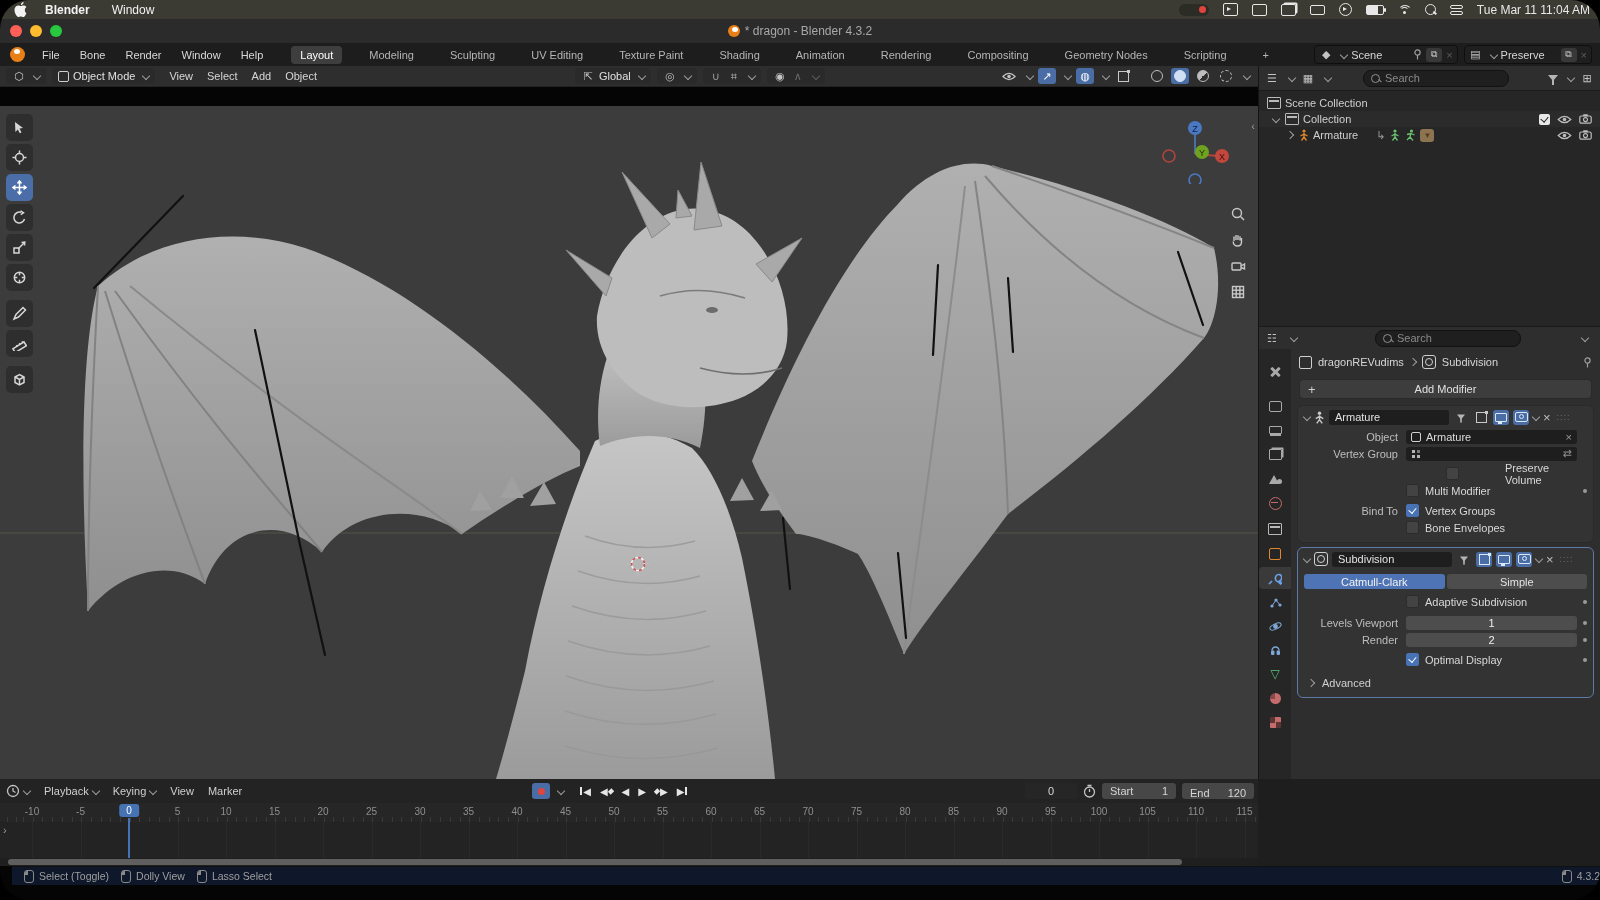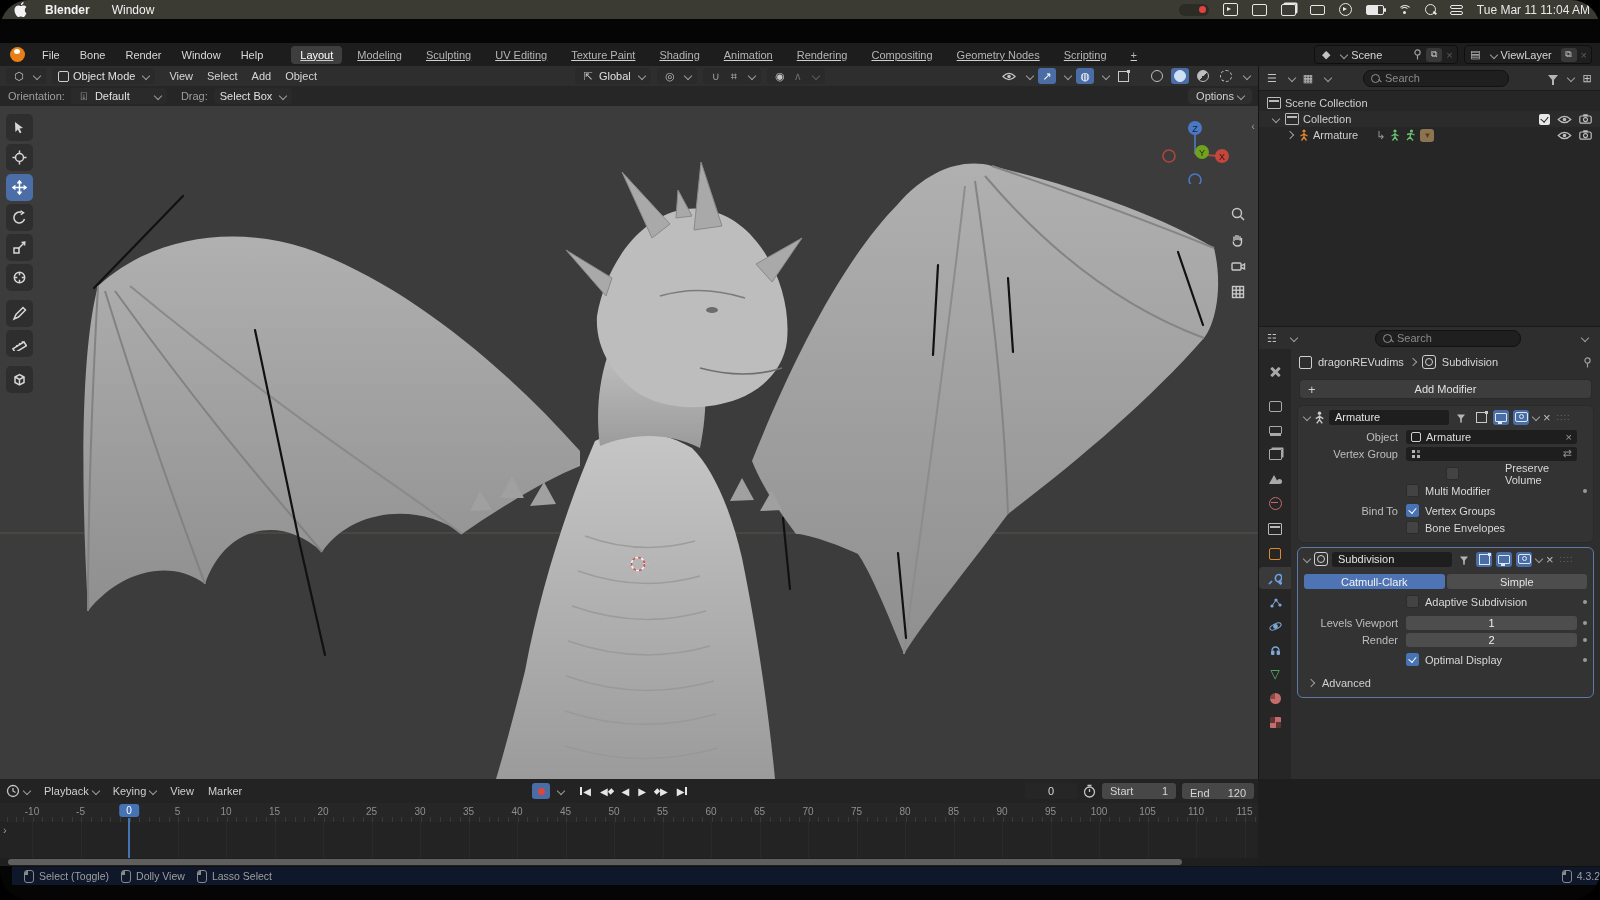--- a/index.html
+++ b/index.html
@@ -41,21 +41,21 @@
   .tl.red{background:#ff5f57;margin-left:10px;}
   .tl.yel{background:#febc2e;}
   .tl.grn{background:#28c840;}
   .wtitle{position:absolute;left:0;right:0;text-align:center;color:#a8a8a8;font-size:12px;}
   .blogo{display:inline-block;width:12px;height:12px;border-radius:50%;background:#e87f17;position:relative;vertical-align:-2px;margin-right:5px;}
   .blogo:after{content:"";position:absolute;left:4px;top:2px;width:6px;height:5px;border-radius:50%;background:#fff;}
 
   
   .topbar{left:0;top:43px;width:1600px;height:23px;background:#1d1d1d;display:flex;align-items:center;border-bottom:1px solid #111;}
   .topbar .bmenu{margin-left:20px;color:#d8d8d8;}
-  .tabs{display:flex;align-items:center;margin-left:28px;gap:6px;text-decoration:underline;}
+  .tabs{display:flex;align-items:center;margin-left:28px;gap:18px;}
   .tab{padding:3px 9px;color:#b5b5b5;border-radius:4px;}
   .tab.active{background:#3e3e3e;color:#fff;}
   .scenebar{margin-left:auto;display:flex;align-items:center;gap:6px;margin-right:8px;}
   .selwrap{display:flex;align-items:center;background:#1f1f1f;border:1px solid #0f0f0f;border-radius:4px;height:17px;padding:0 4px;gap:4px;}
   .selbtn{background:#383838;border-radius:3px;width:16px;height:14px;display:flex;align-items:center;justify-content:center;color:#cfcfcf;font-size:9px;}
 
   
   .chev{display:inline-block;width:5px;height:5px;border-right:1.3px solid #9d9d9d;border-bottom:1.3px solid #9d9d9d;transform:rotate(45deg);margin-left:4px;vertical-align:2px;}
   .chev.right{transform:rotate(-45deg);}
 
@@ -210,20 +210,26 @@
         </span>
       <span class="mag"></span>
       <span class="cc">
           <i></i>
           <i></i>
         </span>
       <span class="clock">Tue Mar 11 11:04 AM</span>
     </div>
   </div>
 
+  <div class="abs titlebar">
+    <span class="tl red"></span>
+    <span class="tl yel"></span>
+    <span class="tl grn"></span>
+    <div class="wtitle"><span class="blogo"></span><span>* dragon - Blender 4.3.2</span></div>
+  </div>
 
   <div class="abs topbar">
     <span class="blogo" style="margin-left:10px;width:15px;height:15px;"></span>
     <span class="bmenu" style="margin-left:12px;">File</span>
     <span class="bmenu">Bone</span>
     <span class="bmenu">Render</span>
     <span class="bmenu">Window</span>
     <span class="bmenu">Help</span>
     <div class="tabs">
       <span class="tab active">Layout</span>
@@ -247,21 +253,21 @@
         <svg width="9" height="11" viewBox="0 0 9 11">
             <circle cx="4.5" cy="3.5" r="2.6" fill="none" stroke="#9d9d9d" stroke-width="1.2"></circle>
             <line x1="4.5" y1="6" x2="4.5" y2="10.5" stroke="#9d9d9d" stroke-width="1.2"></line>
           </svg>
         <span class="selbtn">⧉</span>
         <span style="color:#5c5c5c;">×</span>
       </div>
       <div class="selwrap">
         <span class="icon14">▤</span>
           <span class="chev"></span>
-        <span style="min-width:56px;color:#d6d6d6;">ViewLayer</span>
+        <span style="min-width:56px;color:#d6d6d6;">Preserve</span>
         <span class="selbtn">⧉</span>
         <span style="color:#5c5c5c;">×</span>
       </div>
     </div>
   </div>
 
   <div class="abs vph1">
     <div class="hctl">
       <span class="icon14">⬡</span>
         <span class="chev"></span>
@@ -327,37 +333,20 @@
       <span class="chip">
           <span class="shadeball mat"></span>
         </span>
       <span class="chip">
           <span class="shadeball" style="border-style:dashed;"></span>
         </span>
       <span class="chev"></span>
     </div>
   </div>
 
-  <div class="abs vph2">
-    <span style="margin-left:8px;color:#9e9e9e;">Orientation:</span>
-    <div class="hctl">
-      <span class="icon14">⍗</span>
-      <span style="color:#e0e0e0;min-width:52px;">Default</span>
-        <span class="chev"></span>
-    </div>
-    <span style="margin-left:14px;color:#9e9e9e;">Drag:</span>
-    <div class="hctl">
-      <span style="color:#e0e0e0;">Select Box</span>
-        <span class="chev"></span>
-    </div>
-    <div class="optbtn">
-      <span>Options</span>
-        <span class="chev"></span>
-    </div>
-  </div>
 
   <div class="abs canvas">
     <svg width="1258" height="673" viewBox="0 0 1258 673">
       <defs>
         <linearGradient id="g1" x1="0" y1="0" x2="0" y2="1">
           <stop offset="0" stop-color="#c6c6c6"></stop>
             <stop offset="1" stop-color="#9b9b9b"></stop>
         </linearGradient>
         <linearGradient id="g2" x1="0" y1="0" x2="0" y2="1">
           <stop offset="0" stop-color="#b0b0b0"></stop>

